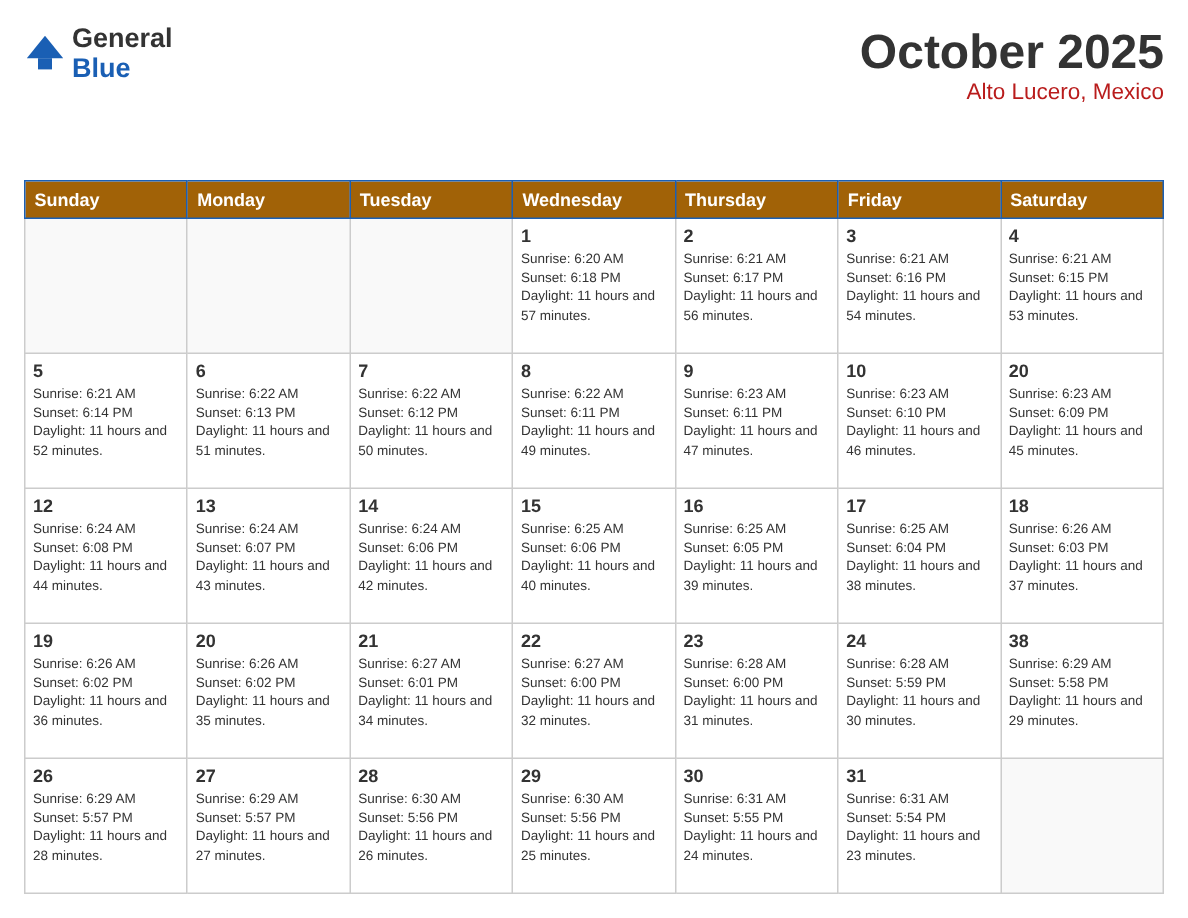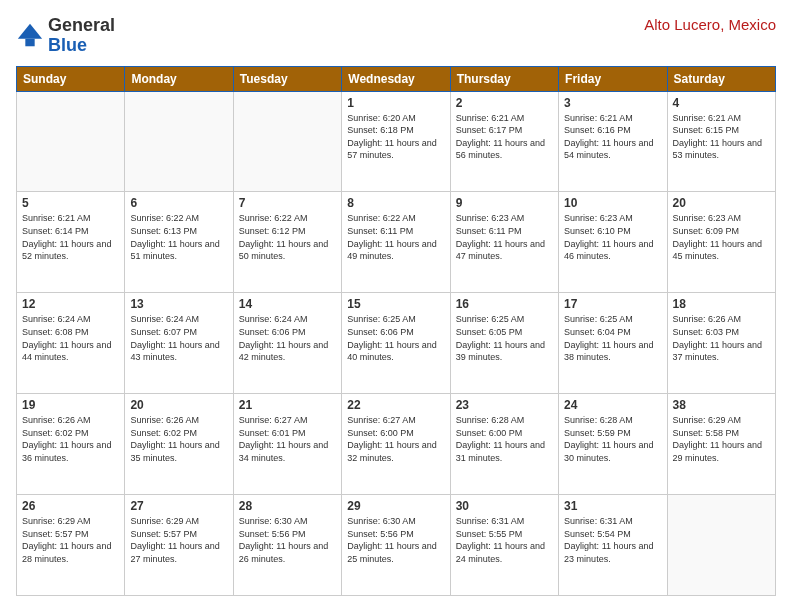--- a/index.html
+++ b/index.html
@@ -9,20 +9,21 @@
       width: 792px;
       height: 612px;
       overflow: hidden;
     }
     .page {
       width: 792px;
       height: 612px;
       padding: 16px;
       display: flex;
       flex-direction: column;
+      gap: 40px;
     }
     .header {
       display: flex;
       justify-content: space-between;
       align-items: flex-start;
       margin-bottom: 10px;
     }
     .logo {
       display: flex;
       align-items: center;
@@ -107,20 +108,21 @@
       <svg class="logo-icon" viewBox="0 0 30 30">
         <polygon points="15,2 28,18 2,18" fill="#1a5fb4"></polygon>
         <rect x="10" y="18" width="10" height="8" fill="#1a5fb4"></rect>
       </svg>
       <div class="logo-text">
         <span class="logo-general">General</span>
         <span class="logo-blue">Blue</span>
       </div>
     </div>
     <div class="title-block">
+      <div class="month-title">October 2025</div>
       <div class="location-title">Alto Lucero, Mexico</div>
     </div>
   </div>
 
   <table class="calendar">
     <thead>
       <tr>
         <th>Sunday</th>
         <th>Monday</th>
         <th>Tuesday</th>

